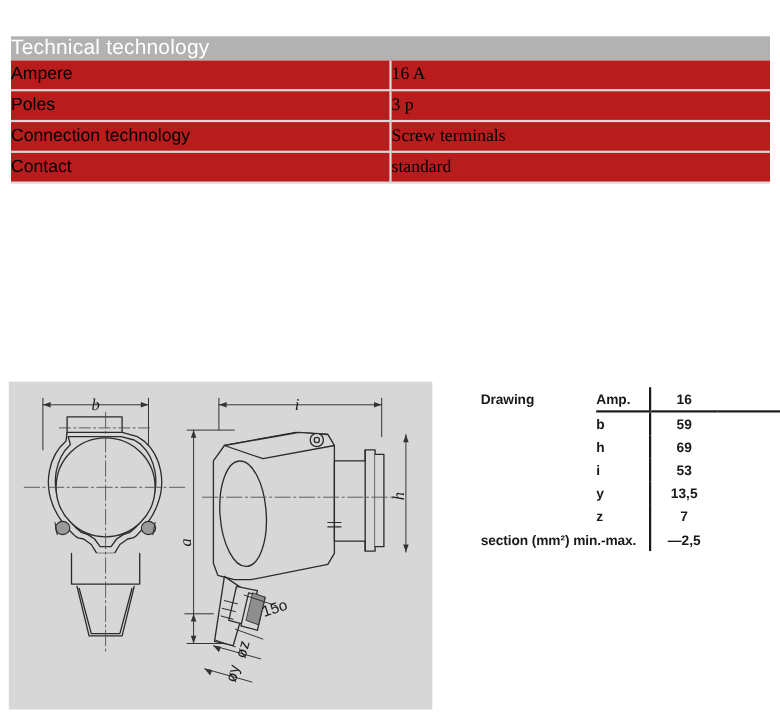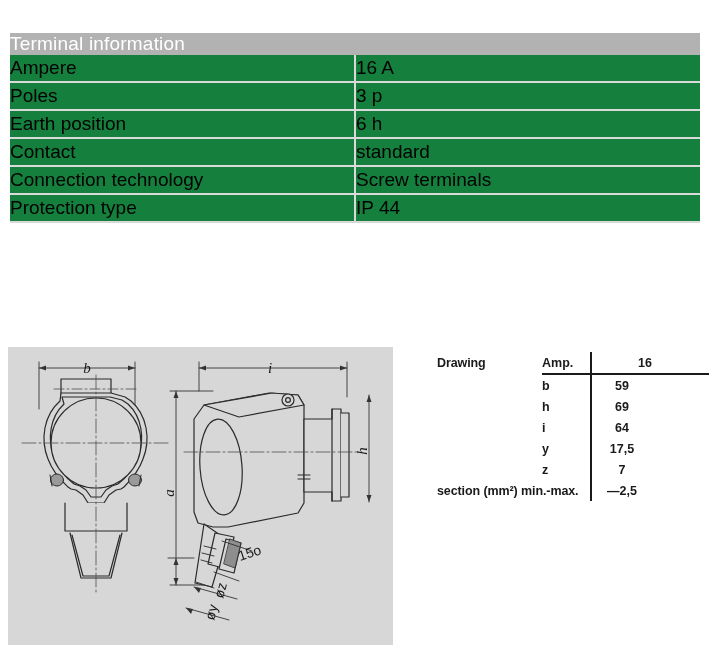--- a/index.html
+++ b/index.html
@@ -33,35 +33,36 @@
     color: #ffffff;
     font-size: 19px;
     font-weight: normal;
     text-align: left;
     padding: 6px 0 7px 22px;
     letter-spacing: 0.2px;
     line-height: 1.15;
   }
   .tech-row td {
     border-bottom: 2px solid #d9d9d9;
-    background: #15803d;
-    font-size: 19px;
+    background: #b91c1c;
+    font-size: 16px;
     color: #000000;
     height: 26px;
     line-height: 26px;
     vertical-align: middle;
     white-space: nowrap;
   }
   .tech-row td.k {
     width: 350px;
     padding-left: 4px;
     border-right: 2px solid #d9d9d9;
   }
   .tech-row td.v {
     padding-left: 6px;
+    font-family: Liberation Serif, serif;
   }
   .tech-row:last-child td {
     border-bottom: 2px solid #d9d9d9;
   }
 
   
   #drawing-panel {
     position: absolute;
     left: 8px;
     top: 347px;
@@ -123,56 +124,48 @@
   }
   td.dim-pad {
     border-right: 2.2px solid #1a1a1a;
   }
   tr.hdr-amp td.dim-sym { border-bottom: 2.2px solid #1a1a1a; }
   tr.hdr-amp td.dim-val,
   tr.hdr-amp td.dim-pad { border-bottom: 2.2px solid #1a1a1a; }
   tr.hdr-poles td { border-bottom: 2.2px solid #1a1a1a; }
   tr.hdr-poles td.dim-label { border-bottom: 2.2px solid #1a1a1a; }
   tr.hdr-amp td.dim-val.ampval {
-    text-align: right;
+    text-align: center;
   }
   tr.dim-row td { height: 31px; }
   .nowrap { white-space: nowrap; }
 </style>
 </head>
 <body>
 
 <table id="tech-table">
   <tbody>
     <tr>
-      <th class="tech-header-cell" colspan="2">Terminal information</th>
+      <th class="tech-header-cell" colspan="2">Technical technology</th>
     </tr>
     <tr class="tech-row">
       <td class="k">Ampere</td>
       <td class="v">16 A</td>
     </tr>
     <tr class="tech-row">
       <td class="k">Poles</td>
       <td class="v">3 p</td>
     </tr>
     <tr class="tech-row">
-      <td class="k">Earth position</td>
-      <td class="v">6 h</td>
+      <td class="k">Connection technology</td>
+      <td class="v">Screw terminals</td>
     </tr>
     <tr class="tech-row">
       <td class="k">Contact</td>
       <td class="v">standard</td>
-    </tr>
-    <tr class="tech-row">
-      <td class="k">Connection technology</td>
-      <td class="v">Screw terminals</td>
-    </tr>
-    <tr class="tech-row">
-      <td class="k">Protection type</td>
-      <td class="v"> IP 44</td>
     </tr>
   </tbody>
 </table>
 
 <div id="drawing-panel">
   <svg id="drawing-svg" viewBox="0 0 385 298" xmlns="http://www.w3.org/2000/svg">
     <g fill="none" stroke="#2b2b2b" stroke-width="1" stroke-linejoin="round" stroke-linecap="round">
 
       <g stroke="#333333" stroke-width="0.9">
         <line x1="31" y1="21" x2="127" y2="21"></line>
@@ -333,27 +326,27 @@
       </tr>
       <tr class="dim-row">
         <td class="dim-label"></td>
         <td class="dim-sym">h</td>
         <td class="dim-val">69</td>
         <td class="dim-pad"></td>
       </tr>
       <tr class="dim-row">
         <td class="dim-label"></td>
         <td class="dim-sym">i</td>
-        <td class="dim-val">64</td>
+        <td class="dim-val">53</td>
         <td class="dim-pad"></td>
       </tr>
       <tr class="dim-row">
         <td class="dim-label"></td>
         <td class="dim-sym">y</td>
-        <td class="dim-val">17,5</td>
+        <td class="dim-val">13,5</td>
         <td class="dim-pad"></td>
       </tr>
       <tr class="dim-row">
         <td class="dim-label"></td>
         <td class="dim-sym">z</td>
         <td class="dim-val">7</td>
         <td class="dim-pad"></td>
       </tr>
 
       <tr class="dim-row">

